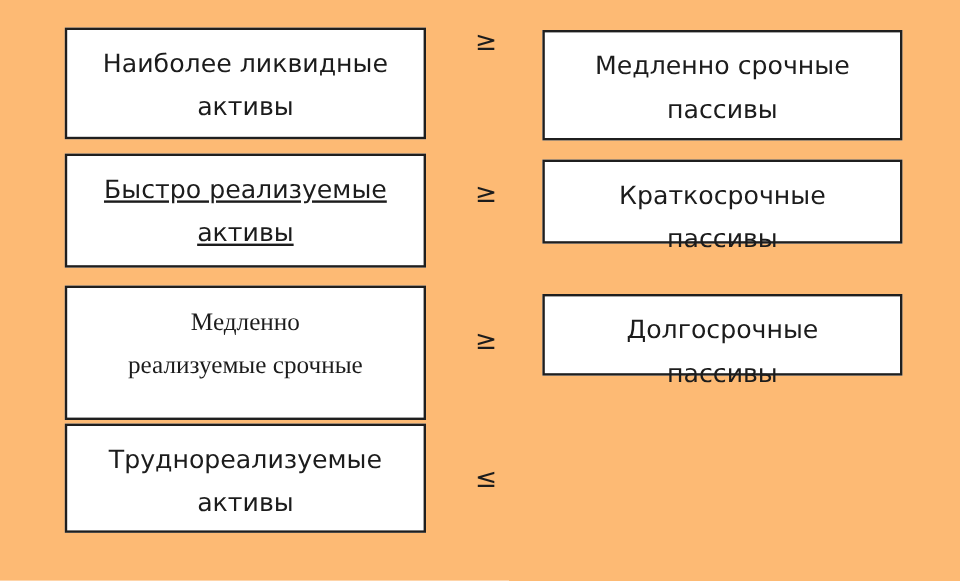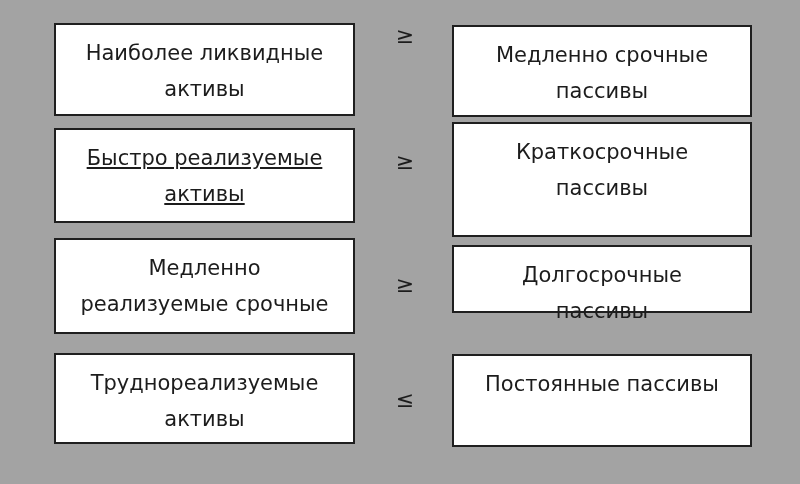--- a/index.html
+++ b/index.html
@@ -1,41 +1,41 @@
 <!DOCTYPE html>
 <html><head>
 <meta charset="utf-8">
 <style>
   html, body { margin: 0; padding: 0; background: #ffffff; }
   .canvas {
     position: relative;
     width: 800px;
     height: 484px;
-    background: #a3a3a3;
+    background: #fdba74;
     font-family: "DejaVu Sans", "Liberation Sans", sans-serif;
     color: #1c1c1c;
     overflow: hidden;
   }
   .box {
     position: absolute;
     box-sizing: border-box;
     border: 2px solid #1f1f1f;
     background: #ffffff;
     text-align: center;
     padding-top: 10px;
     font-size: 21px;
     line-height: 36px;
   }
   .col-left  { left: 54px;  width: 301px; }
   .col-right { left: 452px; width: 300px; }
   .r0l { top: 23px;  height: 93px; }
   .r0r { top: 25px;  height: 92px; }
   .r1l { top: 128px; height: 95px; text-decoration: underline; }
-  .r1r { top: 122px; height: 115px; }
-  .r2l { top: 238px; height: 96px; }
+  .r1r { top: 133px; height: 70px; }
+  .r2l { top: 238px; height: 112px; font-family: Liberation Serif, serif; }
   .r2r { top: 245px; height: 68px; }
   .r3l { top: 353px; height: 91px; }
   .r3r { top: 354px; height: 93px; }
   .sign {
     position: absolute;
     left: 385px;
     width: 40px;
     height: 28px;
     line-height: 28px;
     text-align: center;
@@ -81,18 +81,14 @@
   <div class="box col-right r2r">
     <div class="ln">Долгосрочные</div>
     <div class="ln">пассивы</div>
   </div>
 
   <div class="box col-left r3l">
     <div class="ln">Труднореализуемые</div>
     <div class="ln">активы</div>
   </div>
   <div class="sign s3">≤</div>
-  <div class="box col-right r3r">
-    <div class="ln">Постоянные пассивы</div>
-    <div class="ln"></div>
-  </div>
 
 </div>
 
 </body></html>

